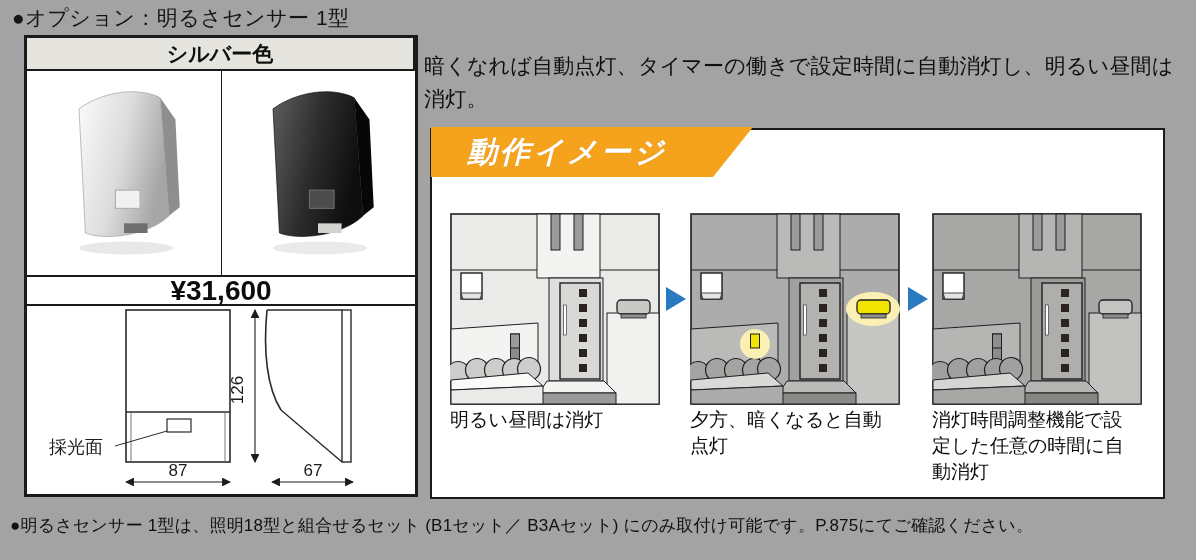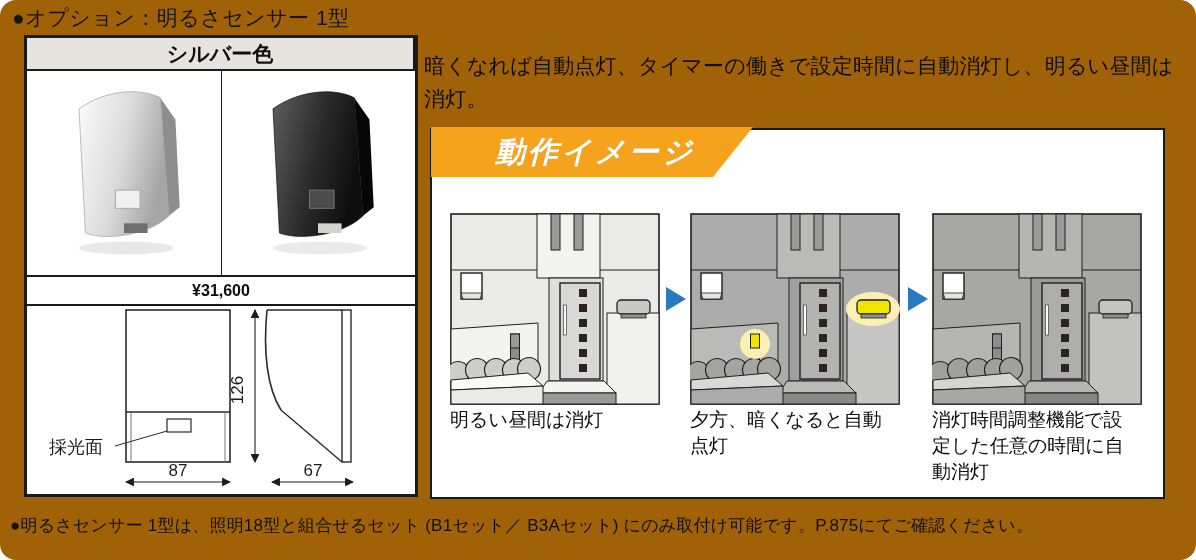--- a/index.html
+++ b/index.html
@@ -1,50 +1,50 @@
 <!DOCTYPE html>
 <html><head>
 <meta charset="utf-8">
 <style>
   * { margin:0; padding:0; box-sizing:border-box; }
   html,body { background:#fff; }
   body { font-family:"Liberation Sans", sans-serif; color:#111; }
-  #page { position:relative; width:1196px; height:560px; background:#a16207; overflow:hidden;border-radius:16px; }
+  #page { position:relative; width:1196px; height:560px; background:#a3a3a3; overflow:hidden; }
 
   
   .page-title { position:absolute; left:12px; top:4px; font-size:21px; font-weight:500; color:#151515; letter-spacing:0.5px; }
 
   
   .spec-table { position:absolute; left:24px; top:35px; width:394px; height:462px;
     border:3px solid #1a1a1a; background:#fff; display:flex; flex-direction:column; }
   .spec-head { display:flex; height:33px; background:#E6E4DF; border-bottom:2px solid #1a1a1a; }
   .spec-head .cell { flex:1; display:flex; align-items:center; justify-content:center;
     font-size:21px; font-weight:bold; color:#0f0f0f; }
   .spec-head .cell:first-child { border-right:2px solid #1a1a1a; }
   .spec-imgs { display:flex; height:204px; background:#fff; }
   .spec-imgs .cell { flex:1; display:flex; align-items:center; justify-content:center; }
   .spec-imgs .cell:first-child { border-right:1.5px solid #1a1a1a; }
   .price-row { height:31px; border-top:2px solid #1a1a1a; border-bottom:2px solid #1a1a1a;
-    display:flex; align-items:center; justify-content:center; font-size:16px; font-weight:bold; color:#0c0c0c; }
+    display:flex; align-items:center; justify-content:center; font-size:28px; font-weight:bold; color:#0c0c0c; }
   .drawing-row { flex:1; background:#fff; position:relative; }
   .drawing-row svg { position:absolute; left:0; top:0; }
   .dim-text { font-family:"Liberation Sans", sans-serif; font-size:17px; fill:#1c1c1c; }
   .dim-label { font-family:"Liberation Sans", sans-serif; font-size:18px; fill:#1c1c1c; }
 
   
   .description { position:absolute; left:424px; top:50px; width:764px; font-size:21px;
     line-height:1.55; color:#0e0e0e; letter-spacing:0.2px; }
 
   .op-panel { position:absolute; left:430px; top:128px; width:735px; height:371px;
     border:2px solid #1a1a1a; background:#fff; }
   .op-banner { position:absolute; left:431px; top:127px; width:322px; height:50px;
     background:#F5A21C; clip-path:polygon(0 0,100% 0,calc(100% - 40px) 100%,0 100%);
     display:flex; align-items:center; z-index:3; }
   .op-banner span { font-size:30px; font-weight:bold; font-style:italic; color:#ffffff;
-    letter-spacing:3px; padding-left:64px; text-shadow:0 0 1px rgba(0,0,0,.15); }
+    letter-spacing:3px; padding-left:36px; text-shadow:0 0 1px rgba(0,0,0,.15); }
 
   .scene { position:absolute; width:210px; height:192px; top:213px; }
   .scene-1 { left:450px; } .scene-2 { left:690px; } .scene-3 { left:932px; }
 
   .flow-arrow { position:absolute; top:287px; width:0; height:0;
     border-top:12px solid transparent; border-bottom:12px solid transparent;
     border-left:20px solid #2879C0; }
   .arrow-1 { left:666px; } .arrow-2 { left:908px; }
 
   .caption { position:absolute; top:407px; width:205px; font-size:19px; line-height:26px; color:#0e0e0e; }

